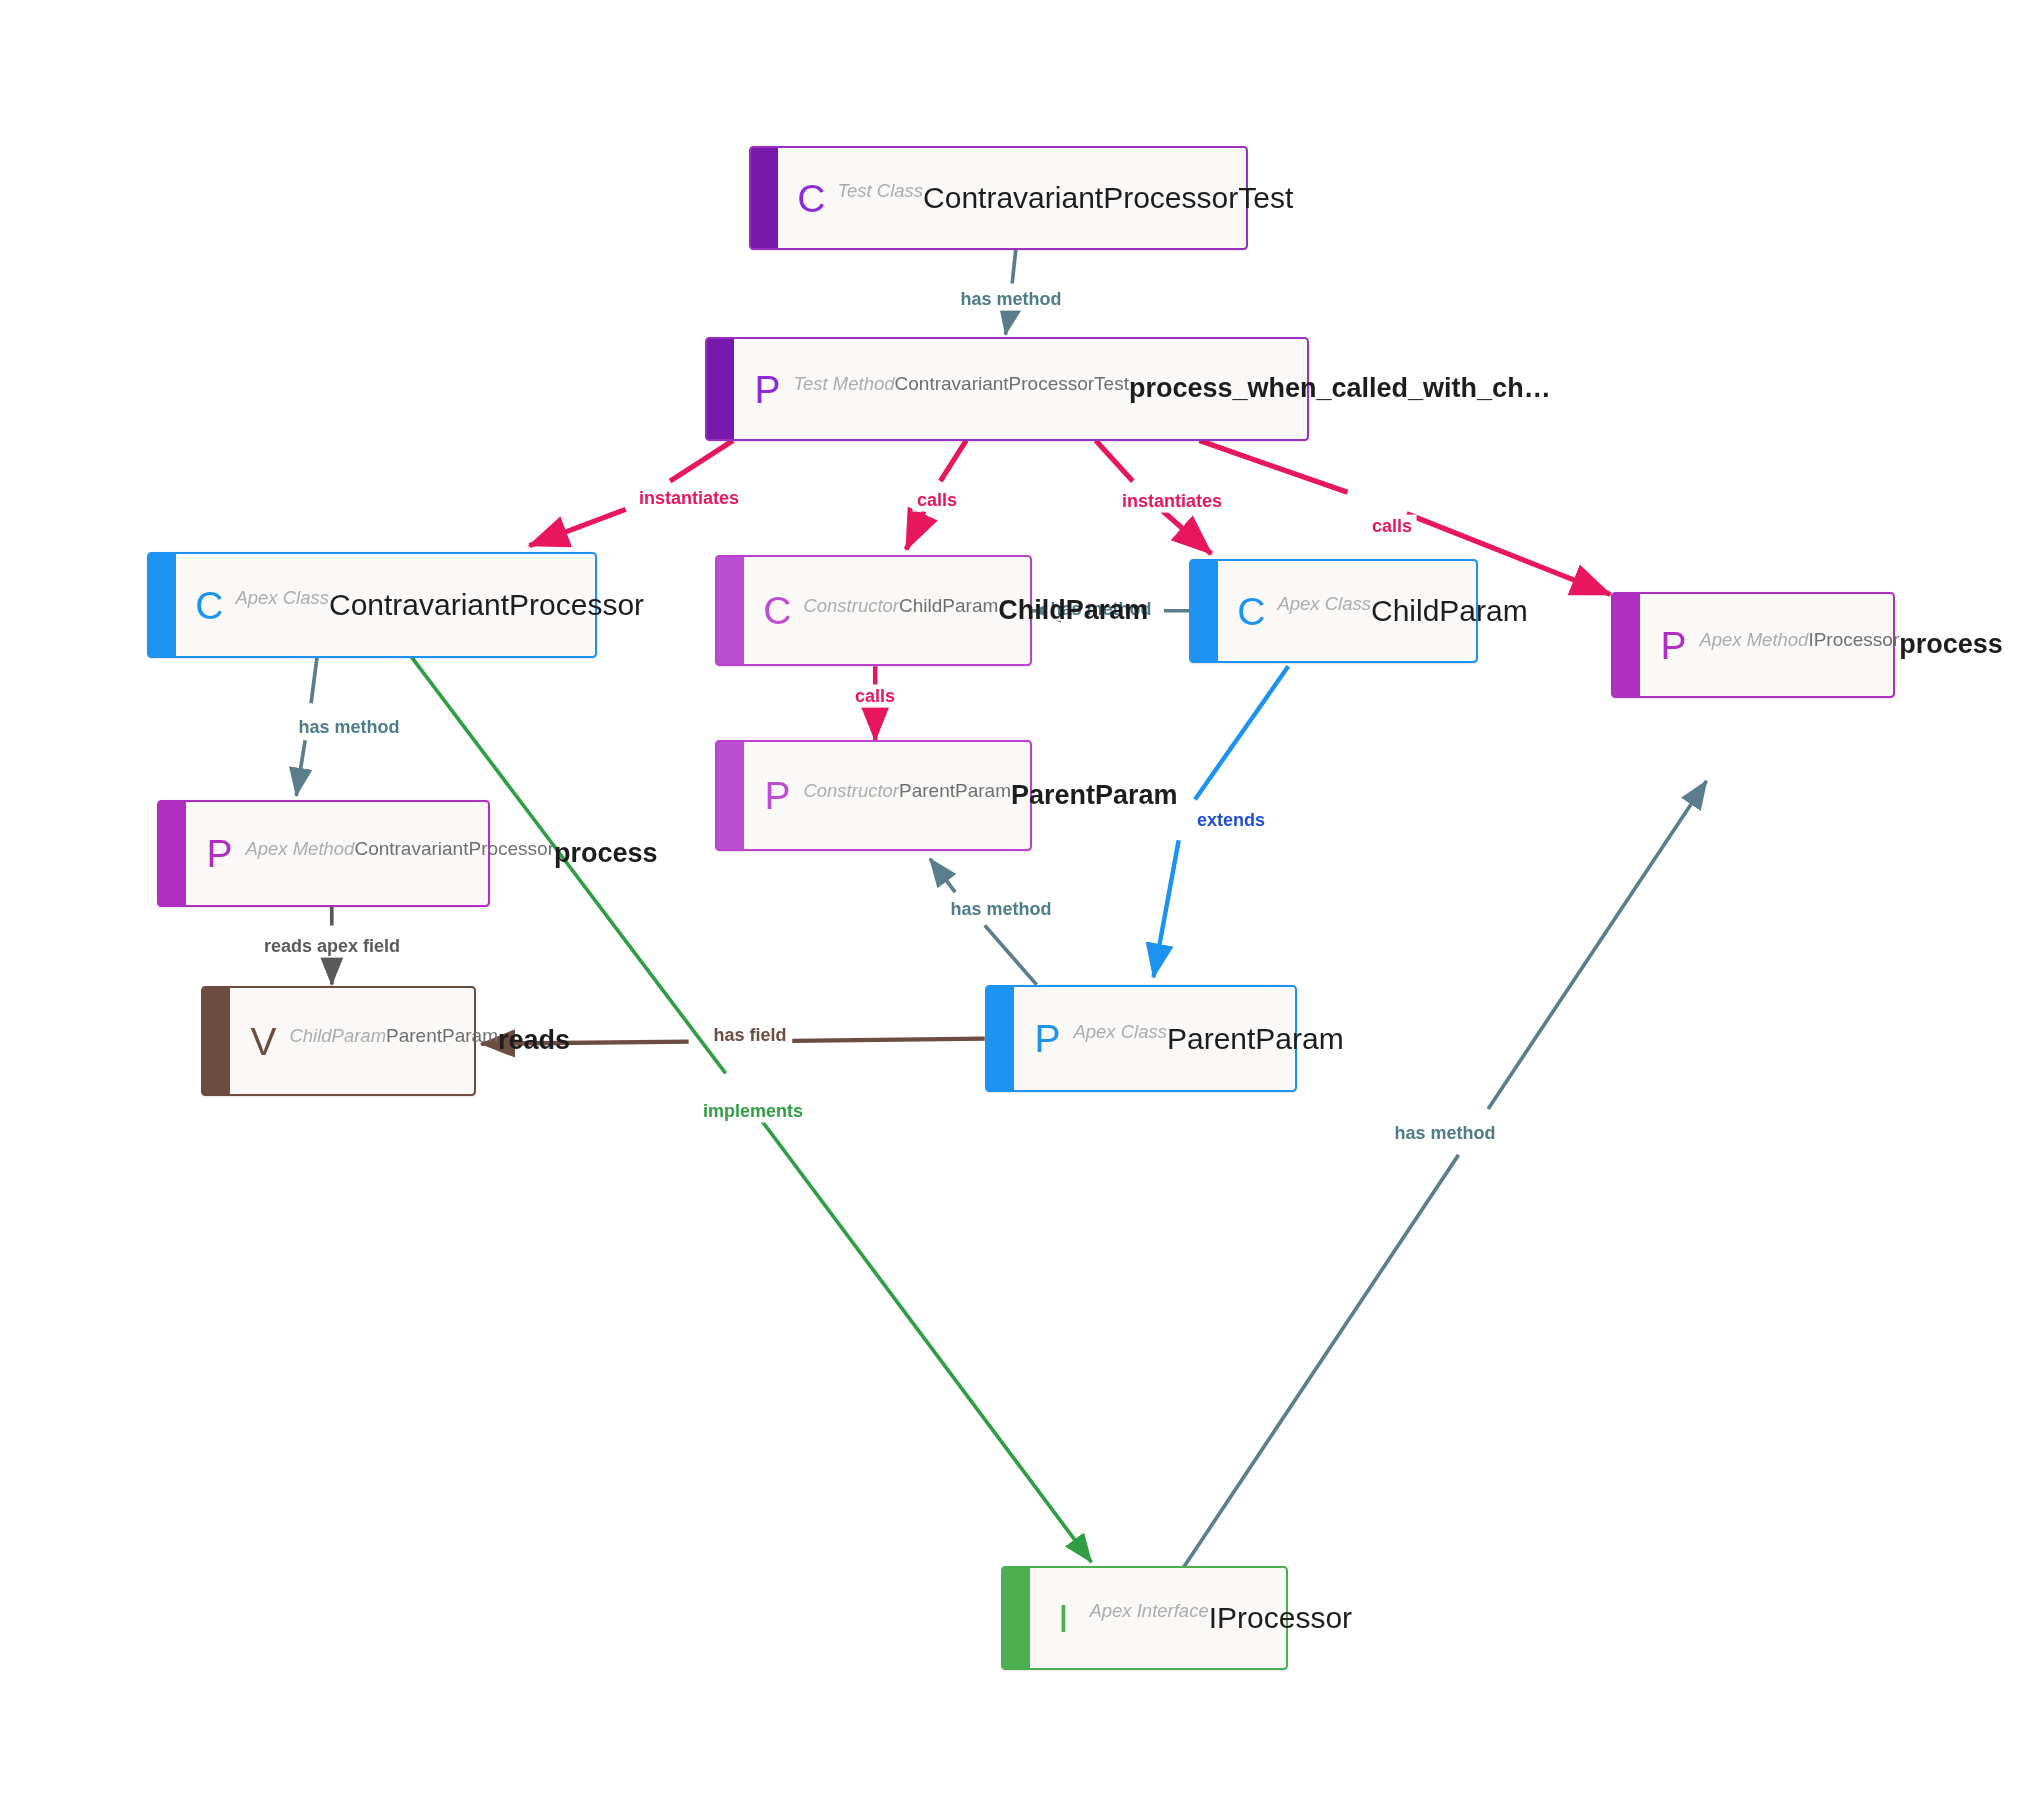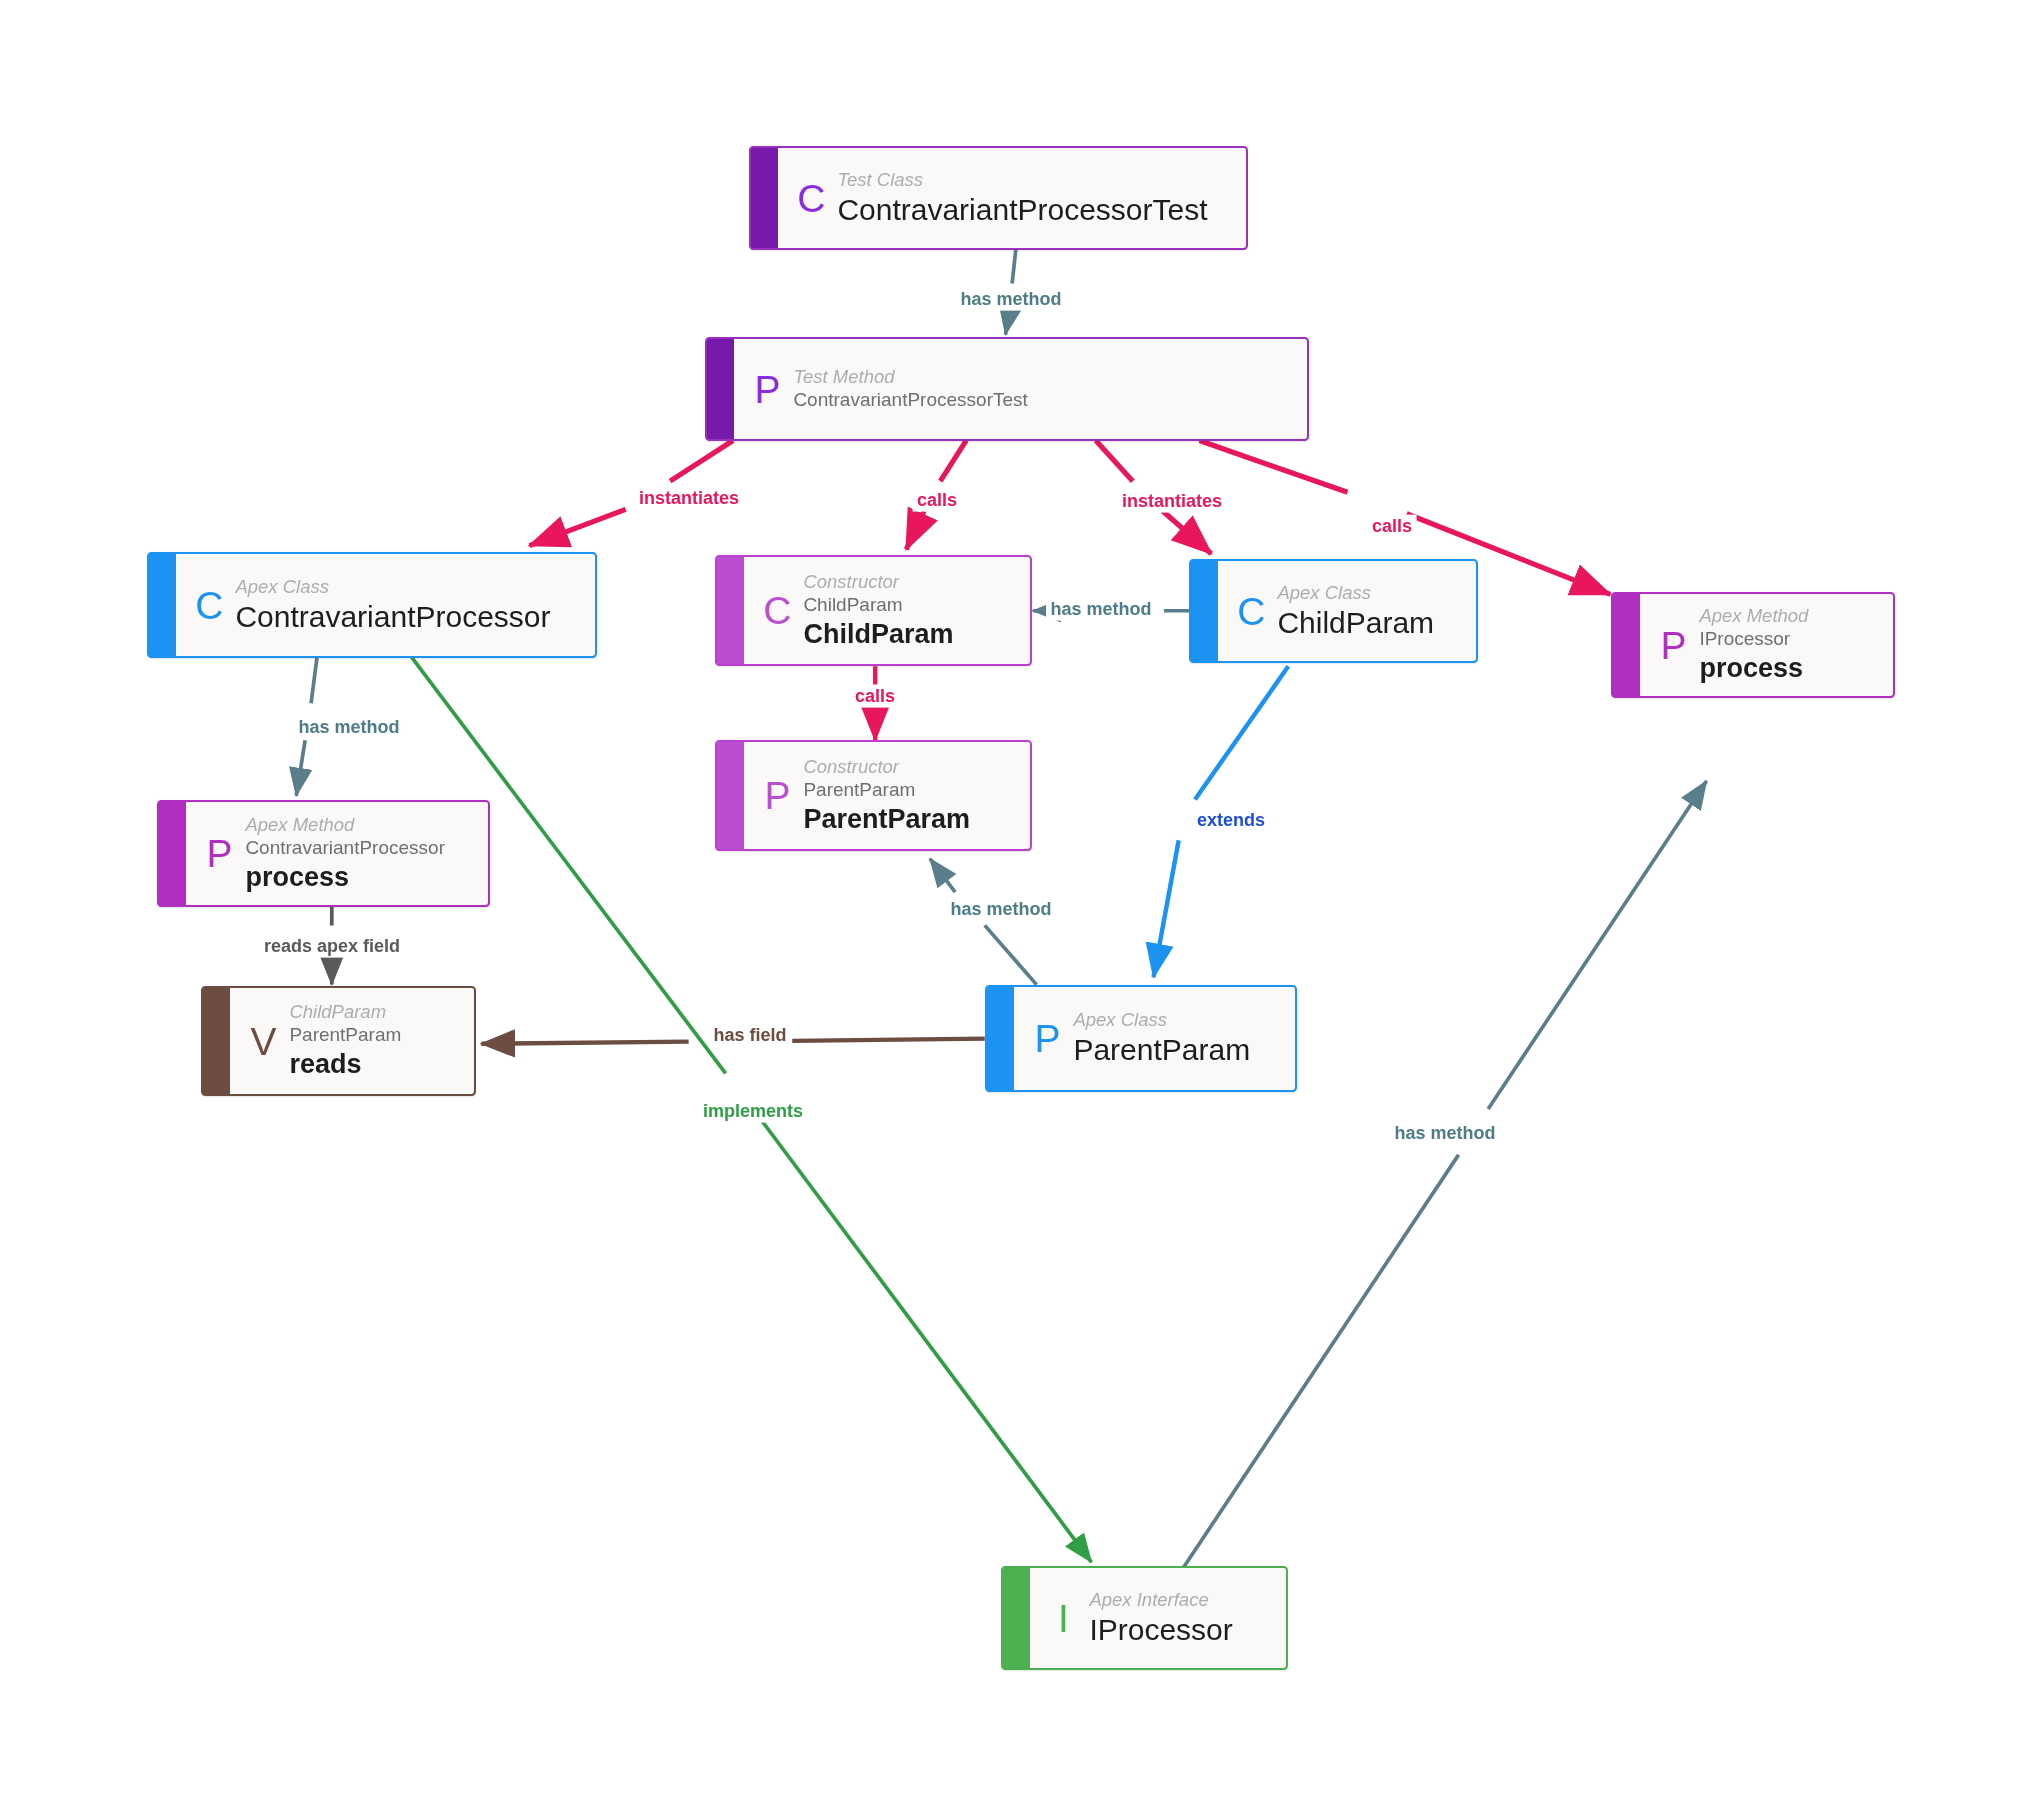--- a/index.html
+++ b/index.html
@@ -31,21 +31,21 @@
   }
   .glyph{
     flex:0 0 auto;
     width:52px;
     text-align:center;
     font-size:39px;
     line-height:1;
     font-weight:400;
     font-family:"Liberation Sans","DejaVu Sans",sans-serif;
   }
-  .labels{flex:1 1 auto;display:flex;flex-direction:column;justify-content:center;}
+  .labels{flex:1 1 auto;display:flex;flex-direction:row;justify-content:center;}
   .kind{
     font-style:italic;
     font-size:18.5px;
     color:#adadad;
     line-height:1.25;
     white-space:nowrap;
   }
   .owner{
     font-size:19px;
     color:#6f6f6f;
@@ -161,20 +161,21 @@
     </div>
   </div>
 
   <div class="node" style="left:705px;top:337px;width:604px;height:104px;border-color:#9b30c0;">
     <div class="accent" style="background:#7719aa;"></div>
     <div class="body">
       <div class="glyph" style="color:#8a2be2;">P</div>
       <div class="labels">
         <div class="kind">Test Method</div>
         <div class="owner">ContravariantProcessorTest</div>
+        <div class="title bold">process_when_called_with_ch…</div>
       </div>
     </div>
   </div>
 
   <div class="node" style="left:147px;top:552px;width:450px;height:106px;border-color:#1c92f2;">
     <div class="accent" style="background:#1c92f2;"></div>
     <div class="body">
       <div class="glyph" style="color:#1c92f2;">C</div>
       <div class="labels">
         <div class="kind">Apex Class</div>

